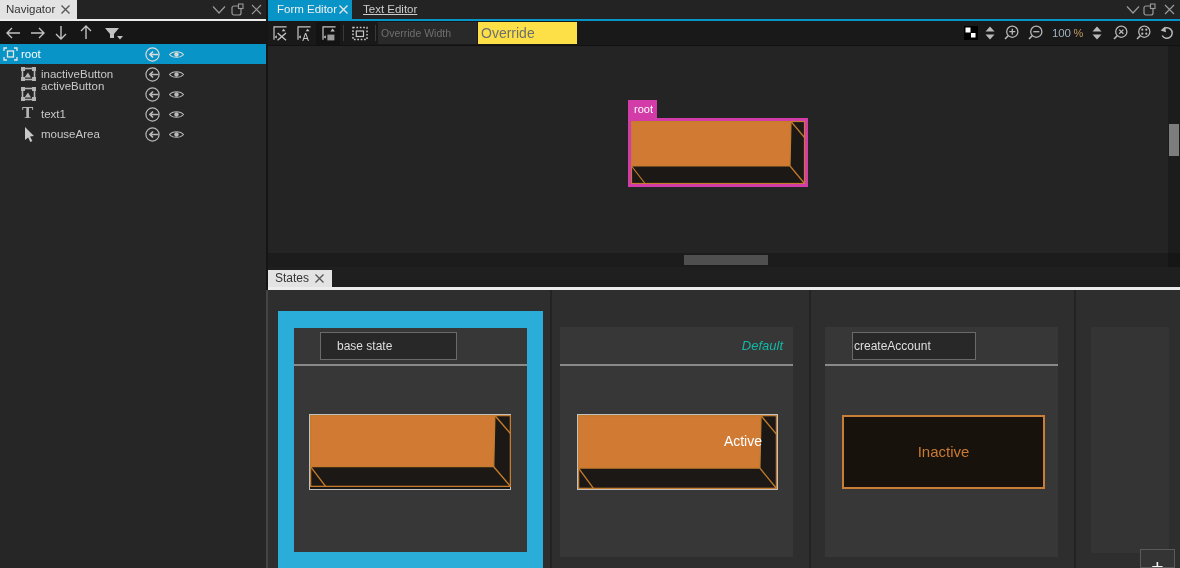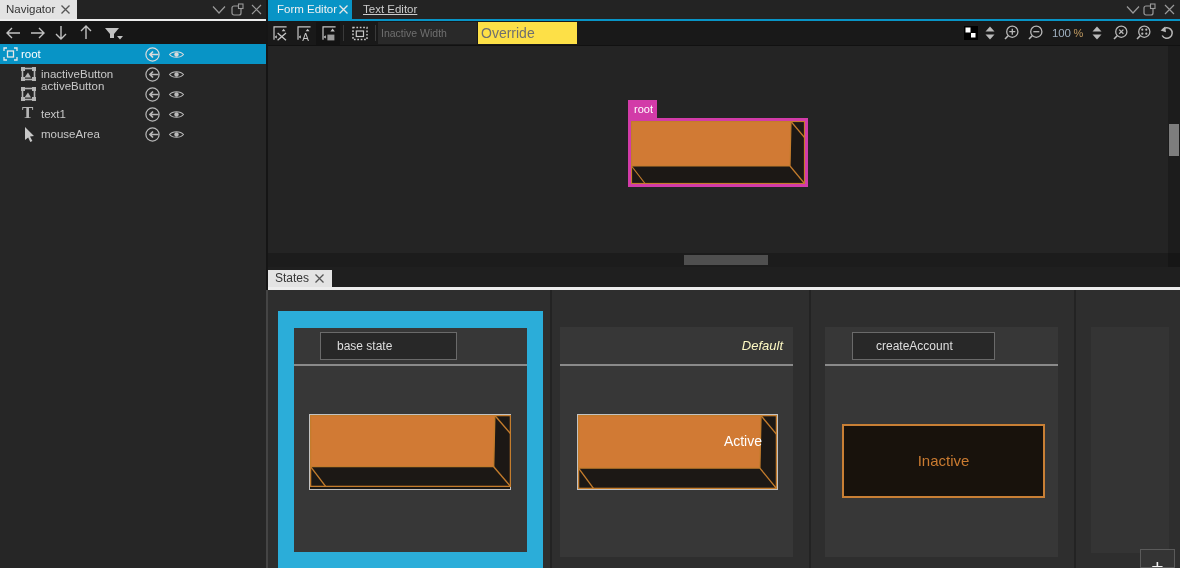--- a/index.html
+++ b/index.html
@@ -181,21 +181,21 @@
         <rect x="5.4" y="8.6" width="7" height="5.8" stroke="none" fill="#9a9a9a"></rect>
       </g>
     </svg>
     <div class="abs" style="left:75px;top:25px;width:1px;height:16px;background:#3a3a3a;"></div>
     <svg class="abs" style="left:84px;top:26px;" width="16" height="15" viewBox="0 0 16 15">
       <rect x="1" y="1.5" width="14" height="12" fill="none" stroke="#c8c8c8" stroke-width="1.5" stroke-dasharray="1.7 1.7"></rect>
       <rect x="4.3" y="5" width="7.2" height="5.5" fill="none" stroke="#c8c8c8" stroke-width="1.2"></rect>
     </svg>
     <div class="abs" style="left:107px;top:25px;width:1px;height:16px;background:#3a3a3a;"></div>
 
-    <div class="abs" style="left:110px;top:22px;width:99px;height:22px;background:#292929;color:#6f6f6f;font-size:10.5px;line-height:22px;padding-left:3px;box-sizing:border-box;">Inactive Width</div>
+    <div class="abs" style="left:110px;top:22px;width:99px;height:22px;background:#292929;color:#6f6f6f;font-size:10.5px;line-height:22px;padding-left:3px;box-sizing:border-box;">Override Width</div>
     <div class="abs" style="left:210px;top:22px;width:99px;height:22px;background:#fde047;color:#6f6f6f;font-size:14px;line-height:22px;padding-left:3px;box-sizing:border-box;">Override Height</div>
 
     <svg class="abs" style="left:696px;top:26px;" width="14" height="14" viewBox="0 0 14 14">
         <rect x="0" y="0" width="14" height="14" fill="#000"></rect>
         <rect x="1.5" y="1.5" width="5" height="5" fill="#fff"></rect>
         <rect x="7" y="7" width="4.5" height="4.5" fill="#fff"></rect>
       </svg>
     <svg class="abs" style="left:717px;top:26px;" width="10" height="14" viewBox="0 0 10 14">
         <path d="M5 0.5 L9.5 5.5 L0.5 5.5 Z" fill="#b9b9b9"></path>
         <path d="M5 13.5 L9.5 8.5 L0.5 8.5 Z" fill="#b9b9b9"></path>
@@ -285,40 +285,40 @@
           <rect x="0.5" y="0.5" width="173" height="61"></rect>
           <path d="M160 0.5 L173.5 16"></path>
           <path d="M159 44.5 L173.5 61.5"></path>
           <path d="M0.5 44.5 L13.5 61.5"></path>
           <path d="M0.5 44.5 L159 44.5 L160 0.5"></path>
         </g>
       </svg>
     </div>
 
     <div class="abs" style="left:292px;top:60px;width:233px;height:230px;background:#373737;"></div>
-    <div class="abs" style="left:451px;top:65px;width:64px;height:28px;color:#fef9c3;font-size:13px;font-style:italic;line-height:28px;text-align:right;">Default</div>
+    <div class="abs" style="left:451px;top:65px;width:64px;height:28px;color:#14b8a6;font-size:13px;font-style:italic;line-height:28px;text-align:right;">Default</div>
     <div class="abs" style="left:292px;top:97px;width:233px;height:2px;background:#8a8a8a;"></div>
     <div class="abs" style="left:309px;top:147px;width:201px;height:76px;border:1px solid #c2c2c2;box-sizing:border-box;background:#1c1815;">
       <svg width="199" height="74" viewBox="0 0 174 62" preserveAspectRatio="none" style="display:block;">
         <rect x="0" y="0" width="174" height="62" fill="#1c1815"></rect>
         <polygon points="0.5,0.5 160,0.5 159,44.5 0.5,44.5" fill="#d17a34"></polygon>
         <g stroke="#c47c2c" stroke-width="1.2" fill="none">
           <rect x="0.5" y="0.5" width="173" height="61"></rect>
           <path d="M160 0.5 L173.5 16"></path>
           <path d="M159 44.5 L173.5 61.5"></path>
           <path d="M0.5 44.5 L13.5 61.5"></path>
           <path d="M0.5 44.5 L159 44.5 L160 0.5"></path>
         </g>
       </svg>
       <div class="abs" style="left:0;top:0;width:184px;height:52px;color:#fff;font-size:14px;text-align:right;line-height:52px;">Active</div>
     </div>
 
     <div class="abs" style="left:557px;top:60px;width:233px;height:230px;background:#373737;"></div>
-    <div class="abs" style="left:584px;top:65px;width:143px;height:28px;background:#282828;border:1px solid #6a6a6a;box-sizing:border-box;color:#dfdfdf;font-size:12px;line-height:26px;padding-left:23px;">createAccount</div>
+    <div class="abs" style="left:584px;top:65px;width:124px;height:28px;background:#282828;border:1px solid #6a6a6a;box-sizing:border-box;color:#dfdfdf;font-size:12px;line-height:26px;padding-left:1px;">createAccount</div>
     <div class="abs" style="left:557px;top:97px;width:233px;height:2px;background:#8a8a8a;"></div>
-    <div class="abs" style="left:574px;top:148px;width:203px;height:74px;border:2px solid #c87f35;box-sizing:border-box;background:#18120c;color:#ca7b31;font-size:15px;text-align:center;line-height:70px;margin-top:9px;">Inactive</div>
+    <div class="abs" style="left:574px;top:148px;width:203px;height:74px;border:2px solid #c87f35;box-sizing:border-box;background:#18120c;color:#ca7b31;font-size:15px;text-align:center;line-height:70px;">Inactive</div>
 
     <div class="abs" style="left:823px;top:60px;width:78px;height:226px;background:#343434;"></div>
 
     <div class="abs" style="left:872px;top:282px;width:35px;height:19px;background:#343434;border:1px solid #5a5a5a;box-sizing:border-box;color:#f2f2f2;font-size:21px;text-align:center;line-height:33px;overflow:hidden;">+</div>
   </div>
 
 </div>
 
 </body></html>

